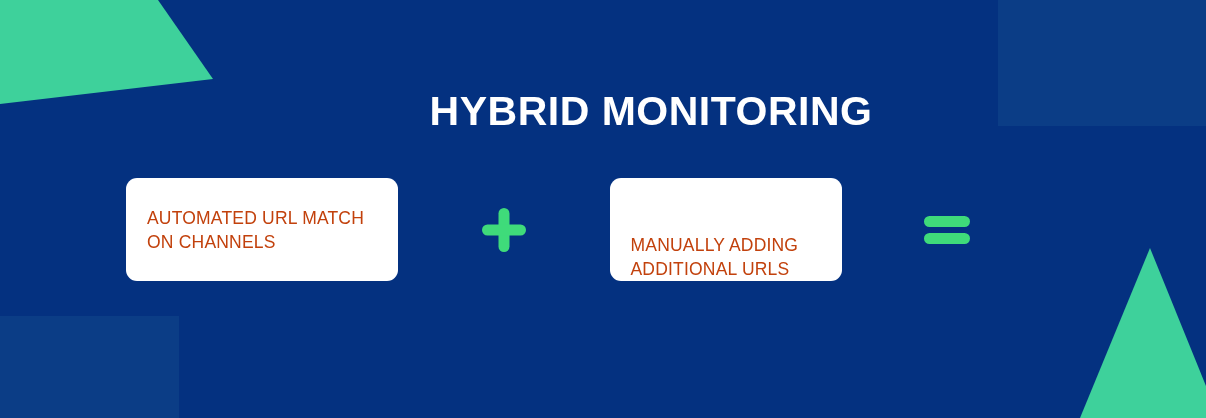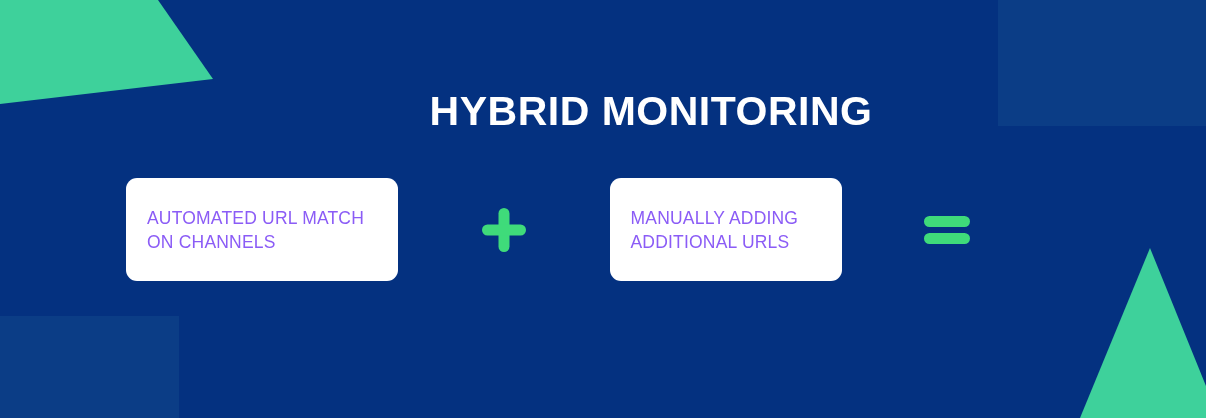--- a/index.html
+++ b/index.html
@@ -82,25 +82,25 @@
     background: #ffffff;
     border-radius: 11px;
     height: 103px;
     box-sizing: border-box;
     display: flex;
     align-items: center;
     padding-left: 21px;
     padding-right: 14px;
   }
   #card-automated { width: 272px; }
-  #card-manual    { width: 232px; }
+  #card-manual    { width: 232px; align-items: flex-end; }
   #card-combined  { width: 271px; }
 
   .card-label {
-    color: #8b5cf6;
+    color: #c2410c;
     font-size: 17.5px;
     line-height: 24px;
     letter-spacing: 0.2px;
     text-transform: uppercase;
     white-space: pre-line;
   }
 
   .operator {
     flex: 1 1 auto;
     height: 103px;

